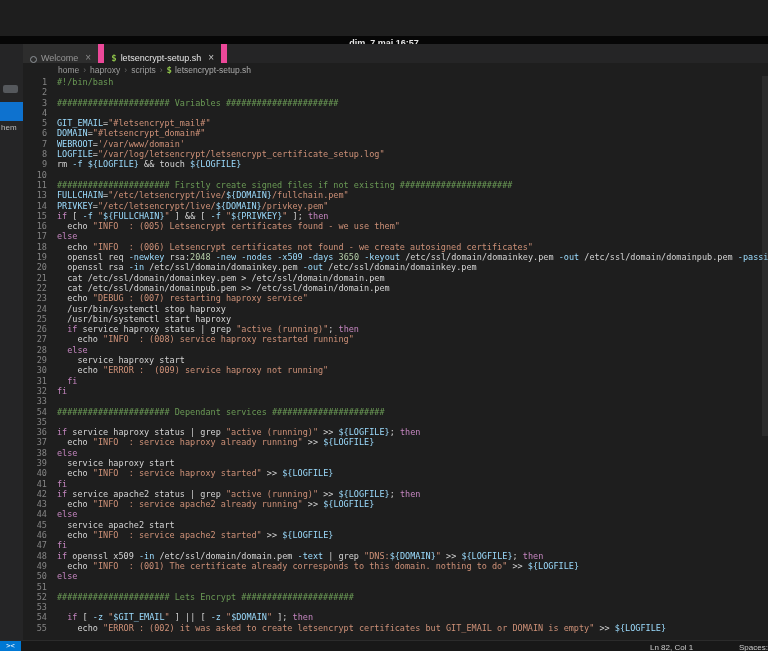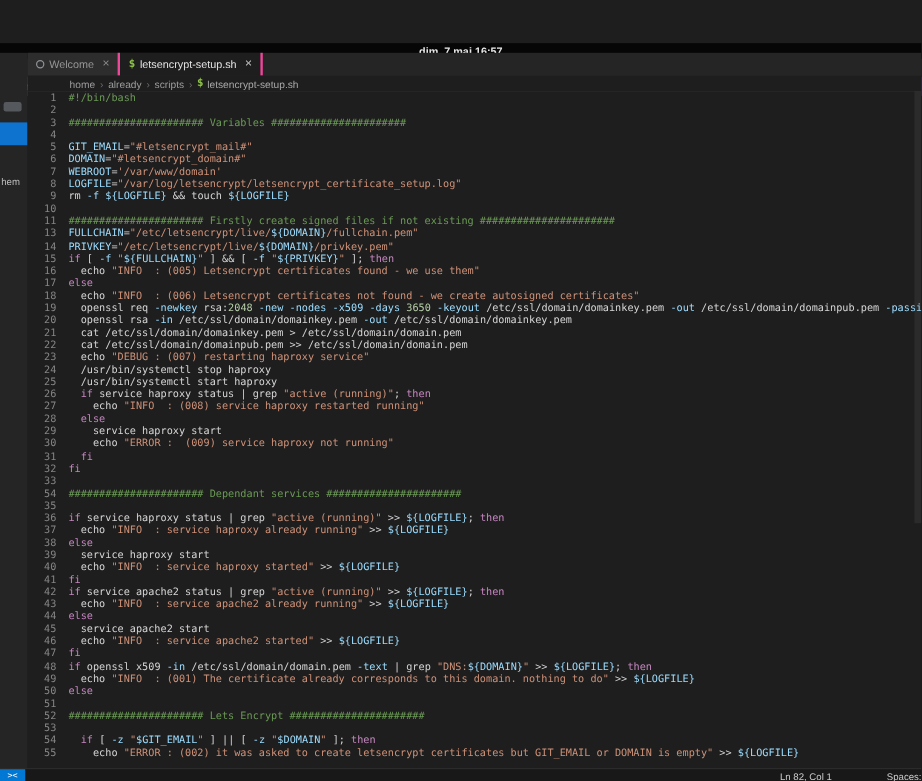--- a/index.html
+++ b/index.html
@@ -24,28 +24,28 @@
   .menu-item { color: #cccccc; font-size: 9px; padding: 0 7px; cursor: default; }
 
   
   .workbench { position: absolute; top: 44px; left: 0; right: 0; bottom: 11px; display: flex; }
 
   
   .sidebar { width: 23px; flex: none; background: #252526; position: relative; overflow: hidden; }
   .sb-blob { position: absolute; top: 41px; left: 3px; width: 15px; height: 8px;
     background: #55585c; border-radius: 2px; }
   .sb-button { position: absolute; top: 58px; left: 0; width: 23px; height: 19px; background: #0e72cf; }
-  .sb-text { position: absolute; top: 103px; left: 1px; font-size: 8px; color: #bcbcbc; white-space: nowrap; }
+  .sb-text { position: absolute; top: 79px; left: 1px; font-size: 8px; color: #bcbcbc; white-space: nowrap; }
 
   .editor-group { flex: 1; min-width: 0; display: flex; flex-direction: column; }
 
   
   .tab-bar { height: 19px; background: #252526; display: flex; flex: none; }
-  .tab { display: flex; align-items: center; gap: 4px; padding: 0 7px; font-size: 9px;
-    height: 100%; background: #2d2d2d; color: #969696; border-right: 2px solid #ec4899; cursor: default; }
+  .tab { display: flex; align-items: flex-end; gap: 4px; padding: 0 7px; font-size: 9px;
+    height: 100%; background: #2d2d2d; color: #969696; border-right: 6px solid #ec4899; cursor: default; }
   .tab.active { background: #1e1e1e; color: #e4e4e4; }
   .welcome-icon { width: 7px; height: 7px; border: 1px solid #8f9499; border-radius: 50%; flex: none; }
   .shell-glyph { color: #8dc149; font-family: "DejaVu Sans Mono", monospace; font-size: 9px; font-weight: bold; }
   .tab-close { color: #8a8a8a; font-size: 10px; line-height: 10px; margin-left: 3px; }
   .tab.active .tab-close { color: #c5c5c5; }
 
   
   .breadcrumb { height: 13px; flex: none; display: flex; align-items: center;
     padding-left: 35px; font-size: 8.5px; color: #9d9d9d; background: #1e1e1e; white-space: nowrap; }
   .bc-sep { color: #6a6a6a; margin: 0 4px; }
@@ -112,21 +112,21 @@
       <div class="tab active">
         <span class="shell-glyph">$</span>
         <span class="tab-label">letsencrypt-setup.sh</span>
         <span class="tab-close">×</span>
       </div>
     </div>
 
     <div class="breadcrumb">
       <span>home</span>
       <span class="bc-sep">›</span>
-      <span>already</span>
+      <span>haproxy</span>
       <span class="bc-sep">›</span>
       <span>scripts</span>
       <span class="bc-sep">›</span>
       <span class="bc-file">
         <span class="shell-glyph">$</span>
         <span>letsencrypt-setup.sh</span>
       </span>
     </div>
 
     <div class="editor">

